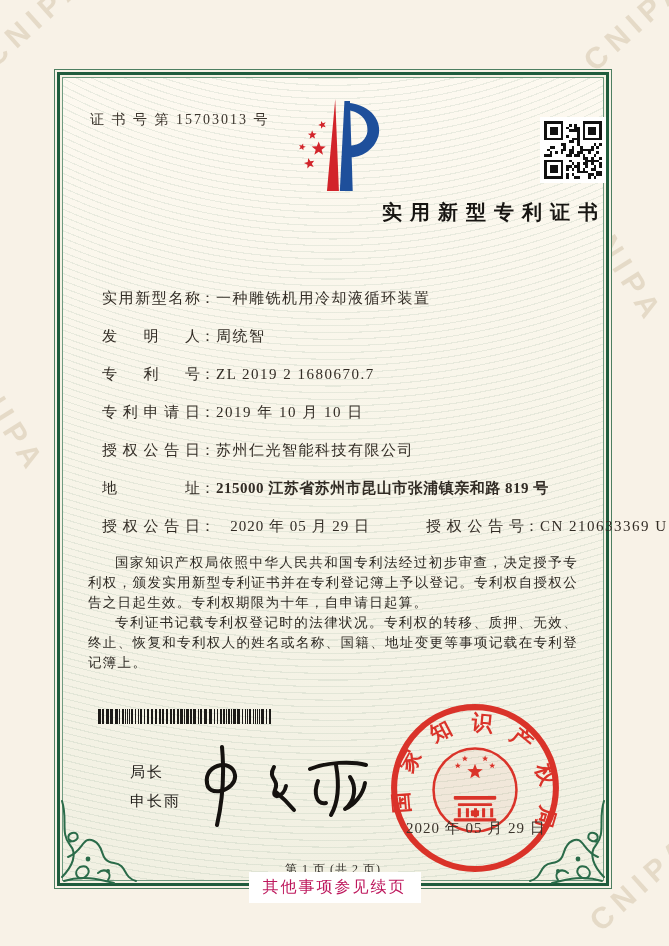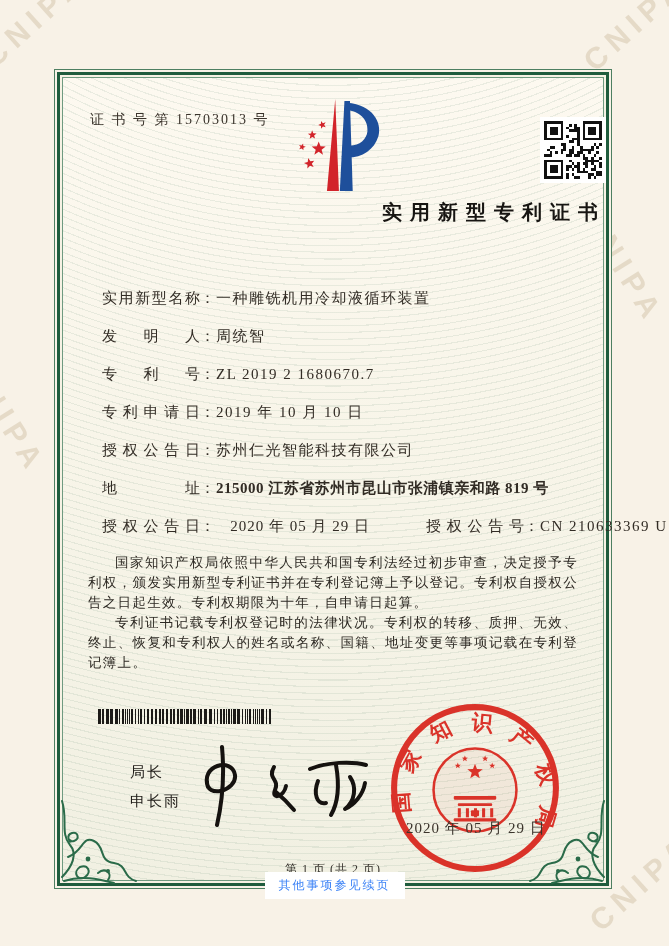--- a/index.html
+++ b/index.html
@@ -102,22 +102,22 @@
     font-size:15px; letter-spacing:1px; color:#3b342c; white-space:nowrap;
   }
 
   .page-info {
     position:absolute; left:0; top:786px; width:100%; text-align:center;
     font-size:12px; letter-spacing:1px; color:#33302a; z-index:4;
   }
 
   .footer-note {
     position:absolute; left:50%; top:872px; transform:translateX(-50%);
-    background:#ffffff; padding:5px 14px; font-size:12px;
-    letter-spacing:2px; color:#3b82f6; z-index:3; white-space:nowrap;
+    background:#ffffff; padding:5px 14px; font-size:16px;
+    letter-spacing:2px; color:#be185d; z-index:3; white-space:nowrap;
   }
 </style>
 </head>
 <body>
 
 <span class="wm r-neg" style="left:-28px; top:2px;">CNIPA</span>
 <span class="wm r-neg" style="left:572px; top:6px;">CNIPA</span>
 <span class="wm r-pos" style="left:560px; top:250px;">CNIPA</span>
 <span class="wm r-pos" style="left:-58px; top:400px;">CNIPA</span>
 <span class="wm r-neg faint" style="left:268px; top:560px;">CNIPA</span>

